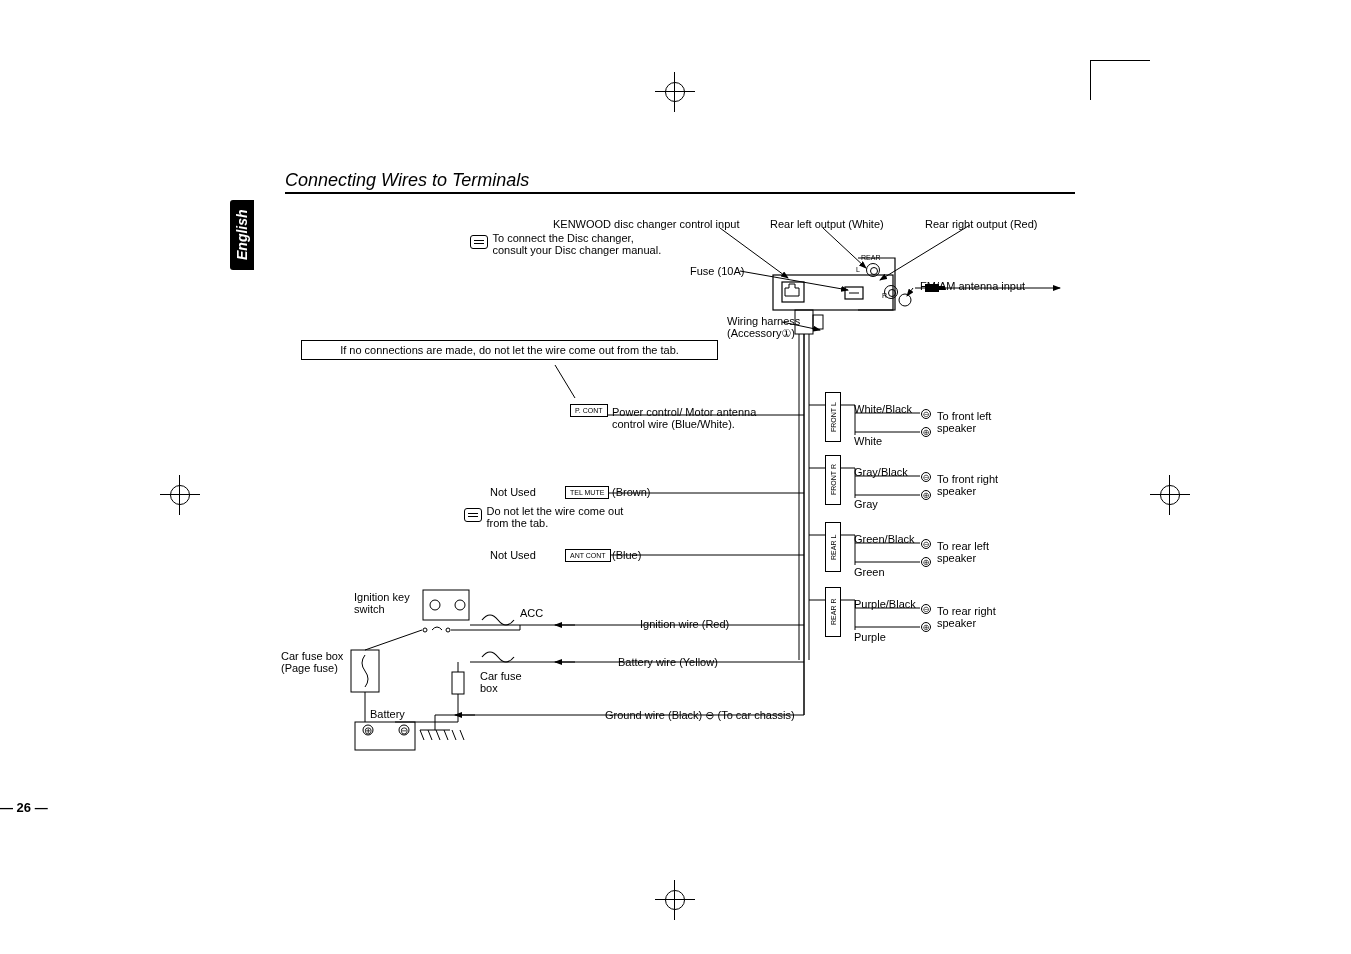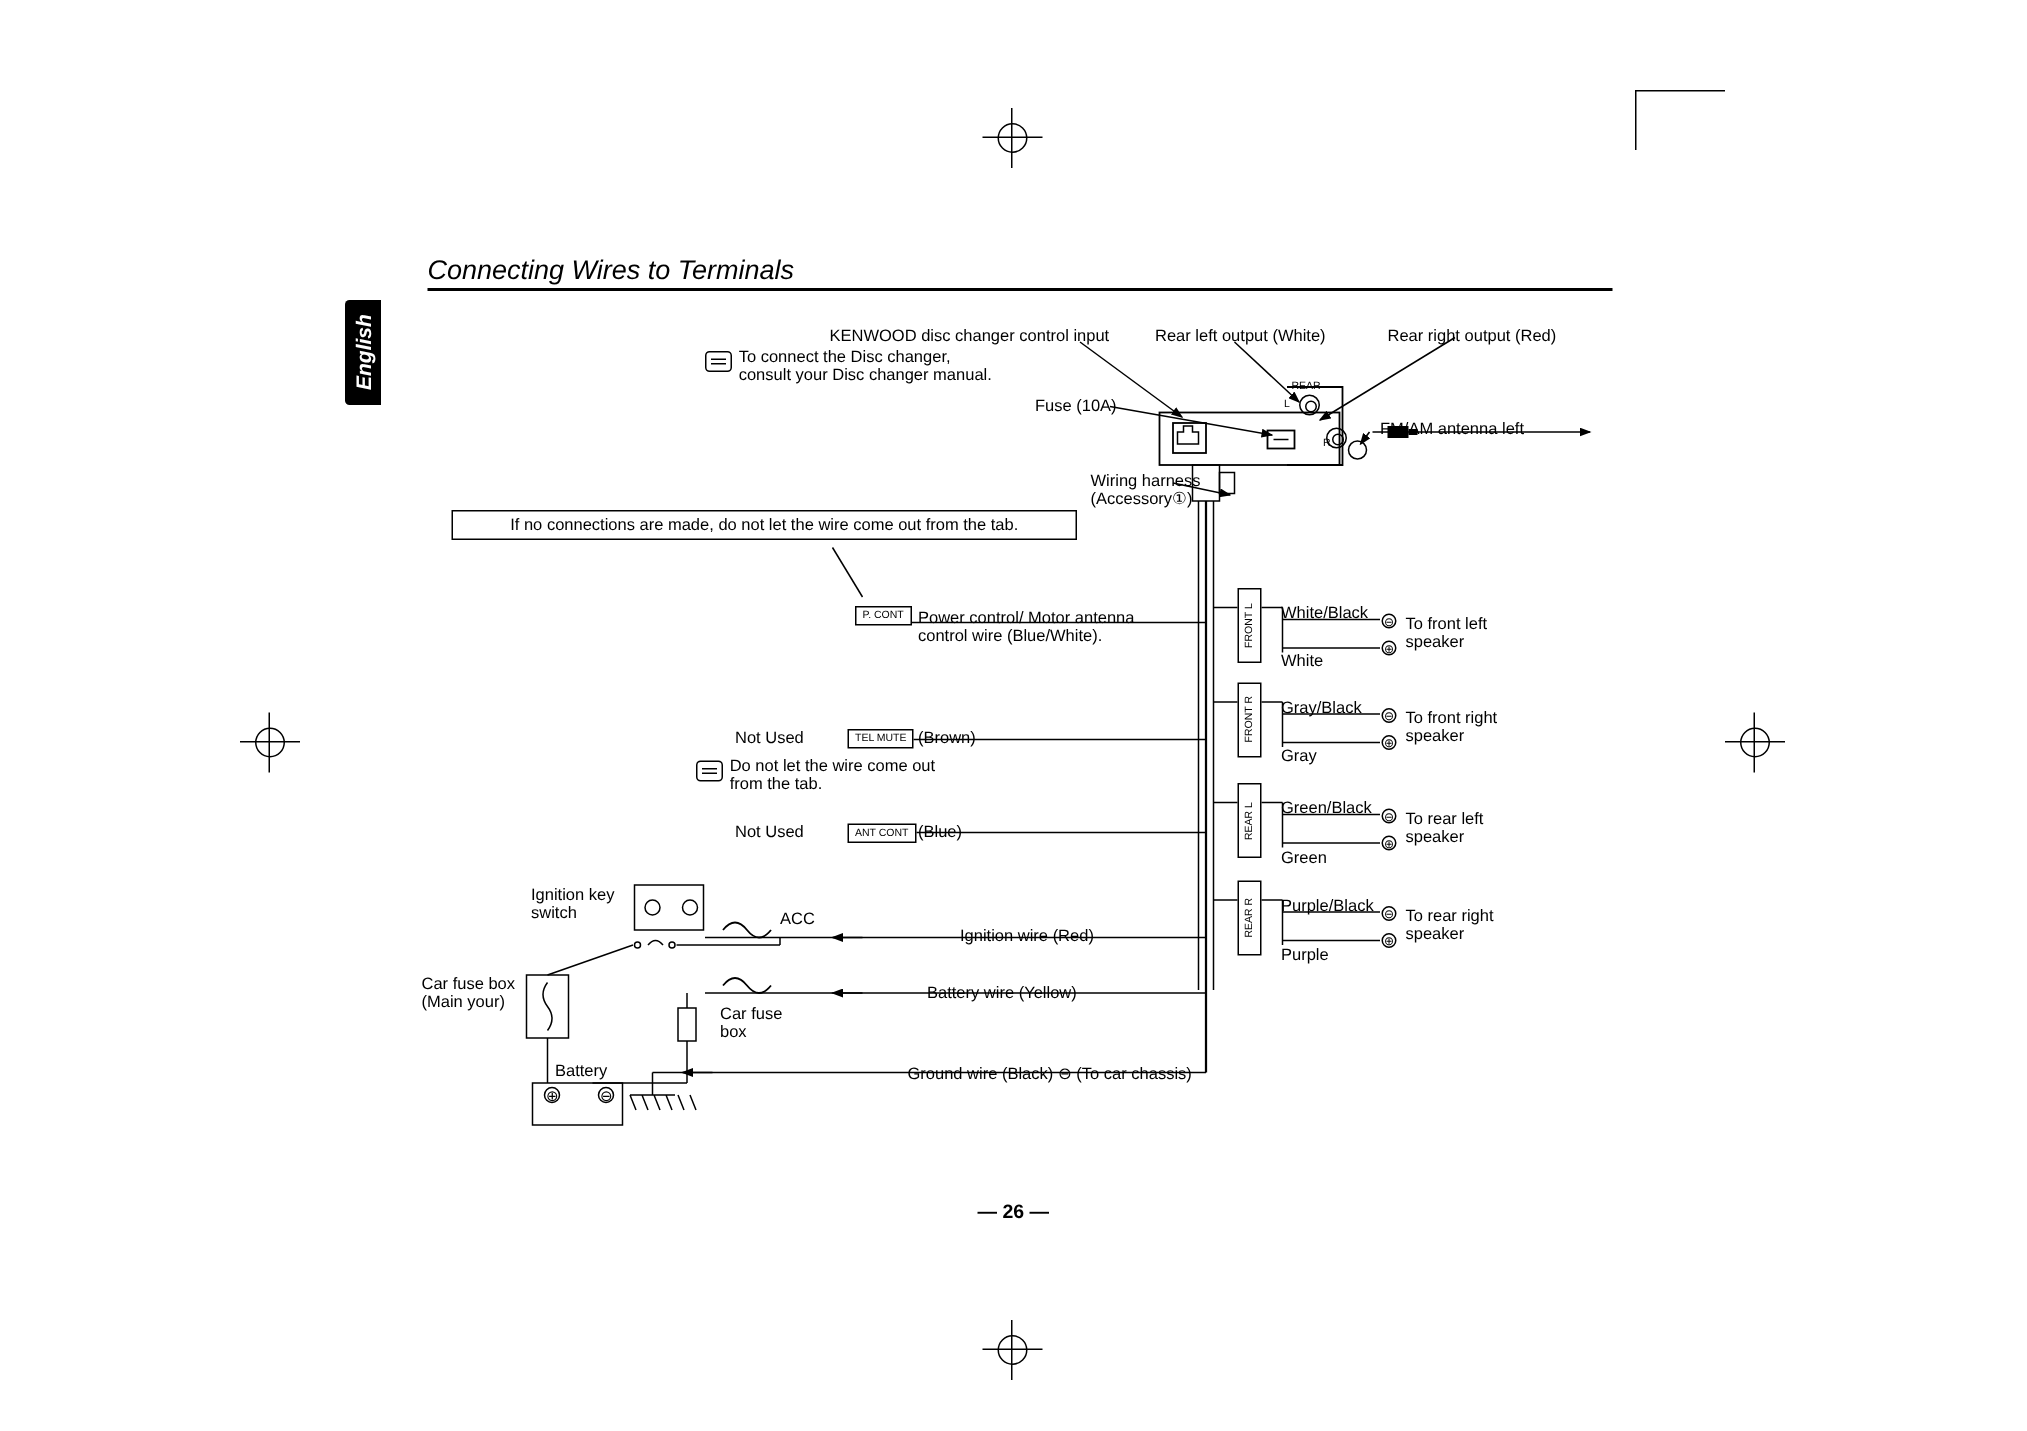--- a/index.html
+++ b/index.html
@@ -51,21 +51,21 @@
     display:flex; align-items:center; justify-content:center;
   }
   .small { font-size: 11px; }
   .xsmall { font-size: 10px; }
   .tiny { font-size: 7px; }
   .abs { position: absolute; }
   .box { border: 1px solid #000; background:#fff; }
   .rca { border:1.5px solid #000; border-radius:50%; width:14px; height:14px; display:inline-block; position:relative;}
   .rca::after { content:''; width:6px; height:6px; border-radius:50%; border:1px solid #000; position:absolute; left:3px; top:3px;}
   .page-num {
-    position:absolute; left:0; width:1351px; top:800px; text-align:center;
+    position:absolute; left:0; width:1351px; top:800px; 
     font-size:13px; font-weight:bold;
   }
   .reg-mark { position:absolute; width:40px; height:40px; }
   .reg-mark .cross-h { position:absolute; left:0; top:19px; width:40px; border-top:1px solid #000;}
   .reg-mark .cross-v { position:absolute; left:19px; top:0; height:40px; border-left:1px solid #000;}
   .reg-mark .circ { position:absolute; left:10px; top:10px; width:20px; height:20px; border:1px solid #000; border-radius:50%;}
   .corner-line { position:absolute; background:#000; }
   .warn-icon {
     display:inline-block; width:18px; height:14px; border:1.5px solid #000; border-radius:3px; position:relative; vertical-align:middle;
   }
@@ -238,21 +238,21 @@
   <div class="abs small" style="left:553px; top:218px;">KENWOOD disc changer control input</div>
   <div class="abs small" style="left:770px; top:218px;">Rear left output (White)</div>
   <div class="abs small" style="left:925px; top:218px;">Rear right output (Red)</div>
 
   <div class="abs" style="left:470px; top:232px;">
     <span class="warn-icon"></span>
     <span class="small" style="display:inline-block; width:175px; vertical-align:top; line-height:1.1;">To connect the Disc changer, consult your Disc changer manual.</span>
   </div>
 
   <div class="abs small" style="left:690px; top:265px;">Fuse (10A)</div>
-  <div class="abs small" style="left:920px; top:280px;">FM/AM antenna left</div>
+  <div class="abs small" style="left:920px; top:280px;">FM/AM antenna input</div>
 
   <div class="abs small" style="left:727px; top:315px; line-height:1.1;">
     <span>Wiring harness</span><br>
     <span>(Accessory①)</span>
   </div>
 
   
   <div class="abs box small" style="left:301px; top:340px; width:417px; padding:3px 6px;text-align:center;">
     <span>If no connections are made, do not let the wire come out from the tab.</span>
   </div>
@@ -281,21 +281,21 @@
   <div class="abs small" style="left:354px; top:591px; line-height:1.1; width:65px;">
     <span>Ignition key switch</span>
   </div>
   <div class="abs small" style="left:520px; top:607px;">ACC</div>
 
   <div class="abs small" style="left:640px; top:618px;">Ignition wire (Red)</div>
   <div class="abs small" style="left:618px; top:656px;">Battery wire (Yellow)</div>
 
   <div class="abs small" style="left:281px; top:650px; line-height:1.1;">
     <span>Car fuse box</span><br>
-    <span>(Main your)</span>
+    <span>(Page fuse)</span>
   </div>
   <div class="abs small" style="left:480px; top:670px; width:55px; line-height:1.1;">
     <span>Car fuse box</span>
   </div>
 
   <div class="abs small" style="left:572px; top:709px;margin-left:33px;">Ground wire (Black) ⊖ (To car chassis)</div>
 
   <div class="abs small" style="left:370px; top:708px;">Battery</div>
   <div class="abs xsmall" style="left:364px; top:725px;">⊕</div>
   <div class="abs xsmall" style="left:400px; top:725px;">⊖</div>

